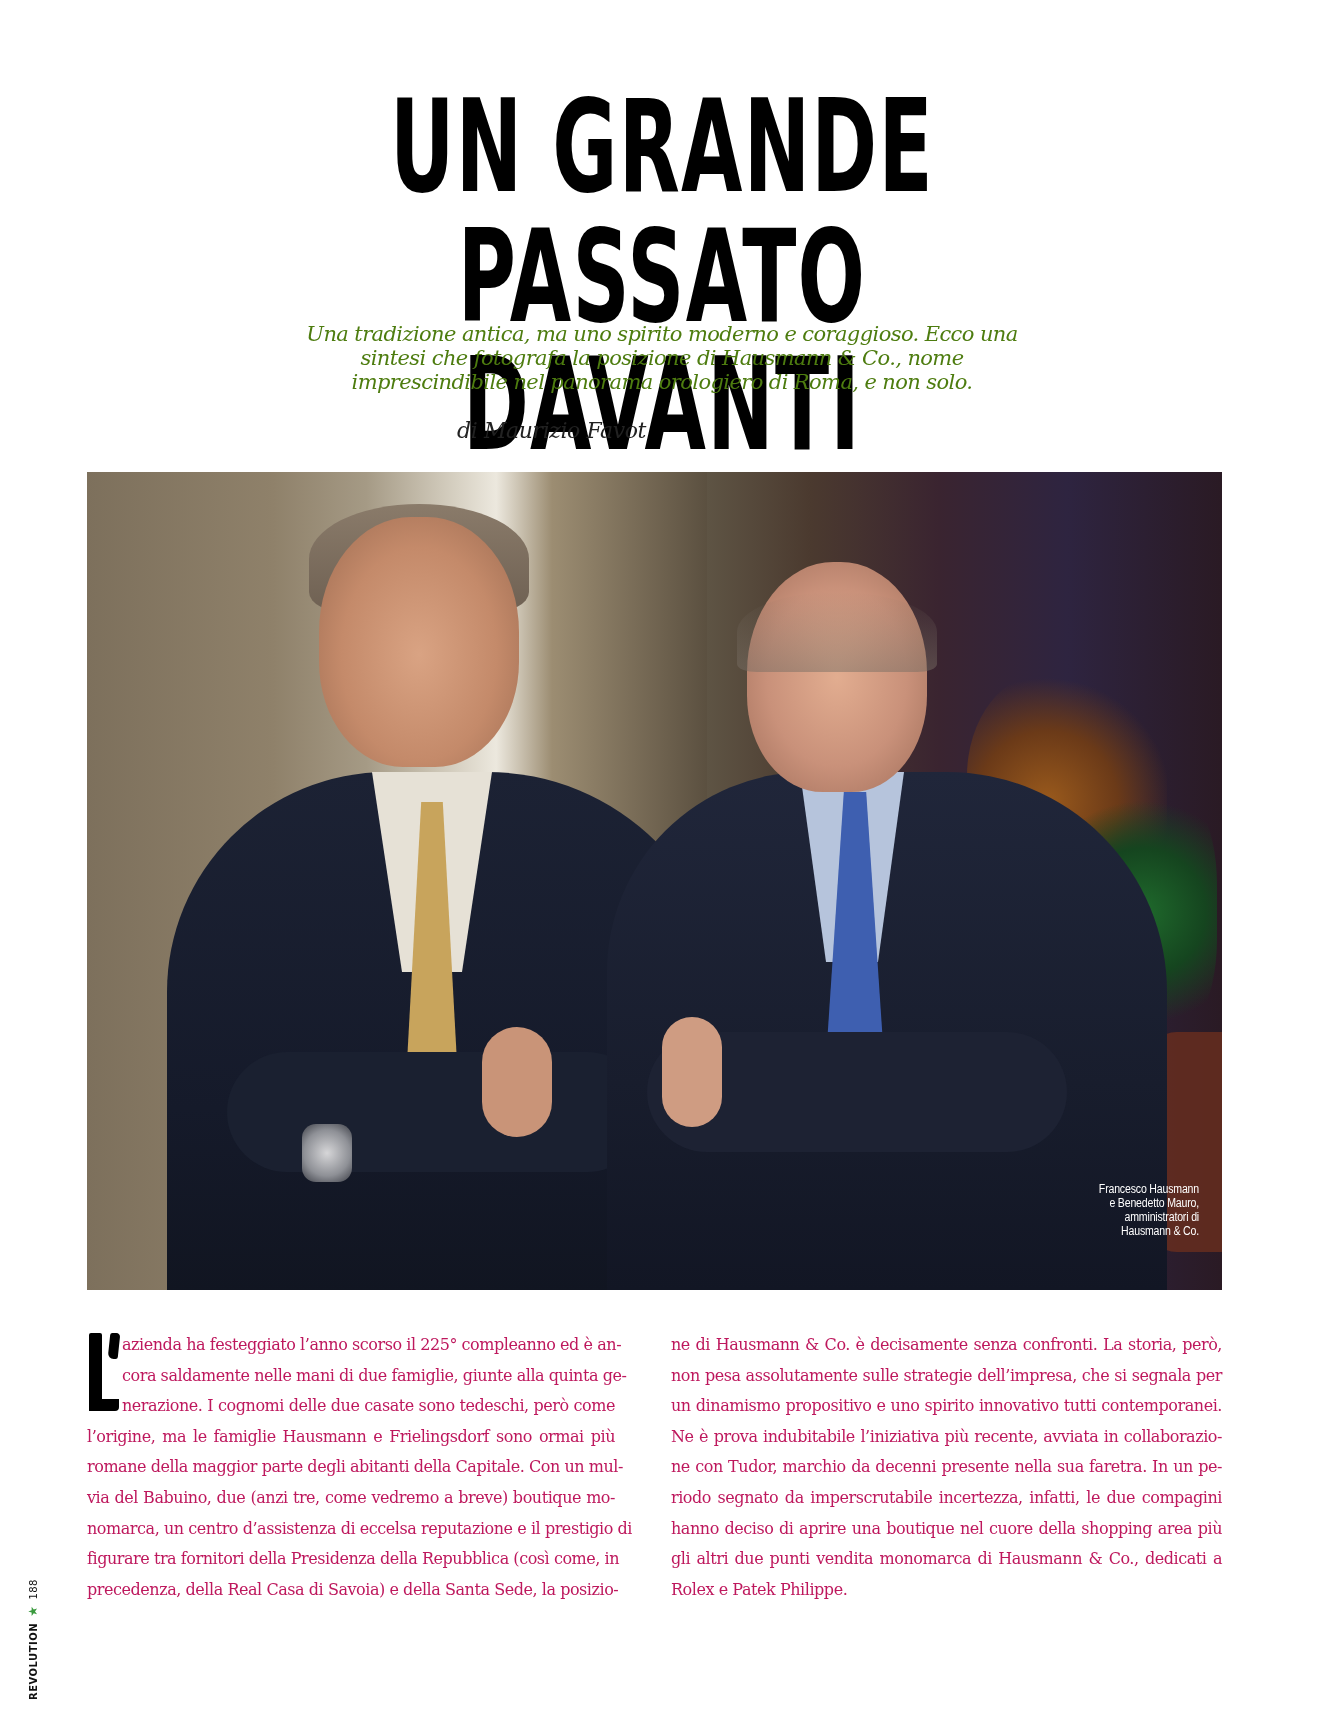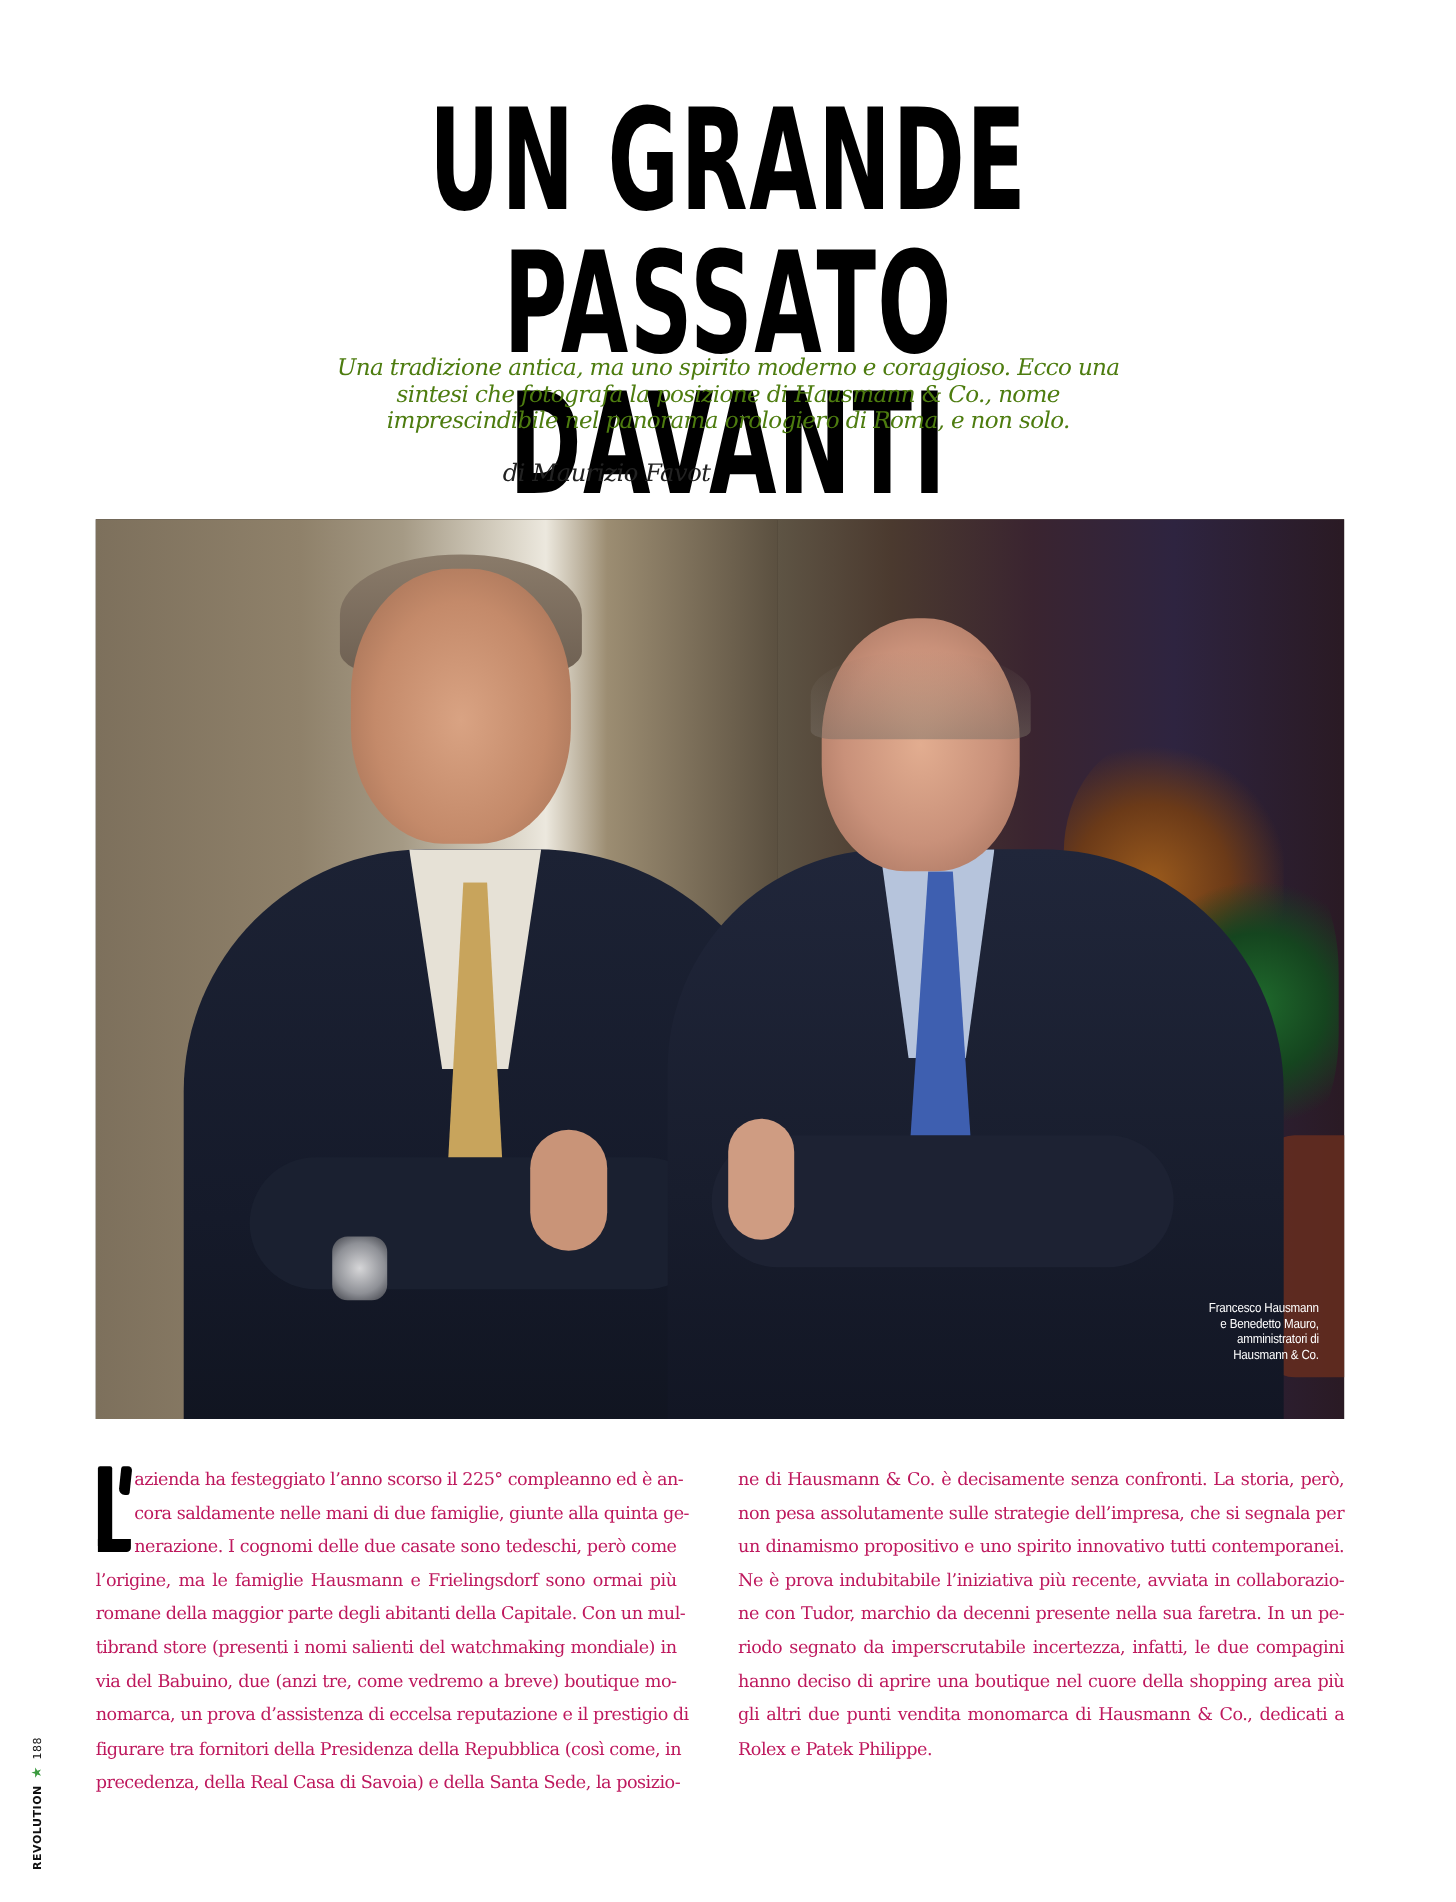--- a/index.html
+++ b/index.html
@@ -160,23 +160,22 @@
   <span class="foot"></span>
   <span class="apos"></span>
 </div>
 
 <div class="body-col col-left">
   <span class="ln indent">azienda ha festeggiato l’anno scorso il 225° compleanno ed è an-</span>
   <span class="ln indent">cora saldamente nelle mani di due famiglie, giunte alla quinta ge-</span>
   <span class="ln indent">nerazione. I cognomi delle due casate sono tedeschi, però come</span>
   <span class="ln">l’origine, ma le famiglie Hausmann e Frielingsdorf sono ormai più</span>
   <span class="ln">romane della maggior parte degli abitanti della Capitale. Con un mul-</span>
-  <span class="ln">tibrand store (presenti i nomi salienti del watchmaking mondiale) in</span>
   <span class="ln">via del Babuino, due (anzi tre, come vedremo a breve) boutique mo-</span>
-  <span class="ln">nomarca, un prova d’assistenza di eccelsa reputazione e il prestigio di</span>
+  <span class="ln">nomarca, un centro d’assistenza di eccelsa reputazione e il prestigio di</span>
   <span class="ln">figurare tra fornitori della Presidenza della Repubblica (così come, in</span>
   <span class="ln">precedenza, della Real Casa di Savoia) e della Santa Sede, la posizio-</span>
 </div>
 
 <div class="body-col col-right">
   <span class="ln">ne di Hausmann &amp; Co. è decisamente senza confronti. La storia, però,</span>
   <span class="ln">non pesa assolutamente sulle strategie dell’impresa, che si segnala per</span>
   <span class="ln">un dinamismo propositivo e uno spirito innovativo tutti contemporanei.</span>
   <span class="ln">Ne è prova indubitabile l’iniziativa più recente, avviata in collaborazio-</span>
   <span class="ln">ne con Tudor, marchio da decenni presente nella sua faretra. In un pe-</span>

